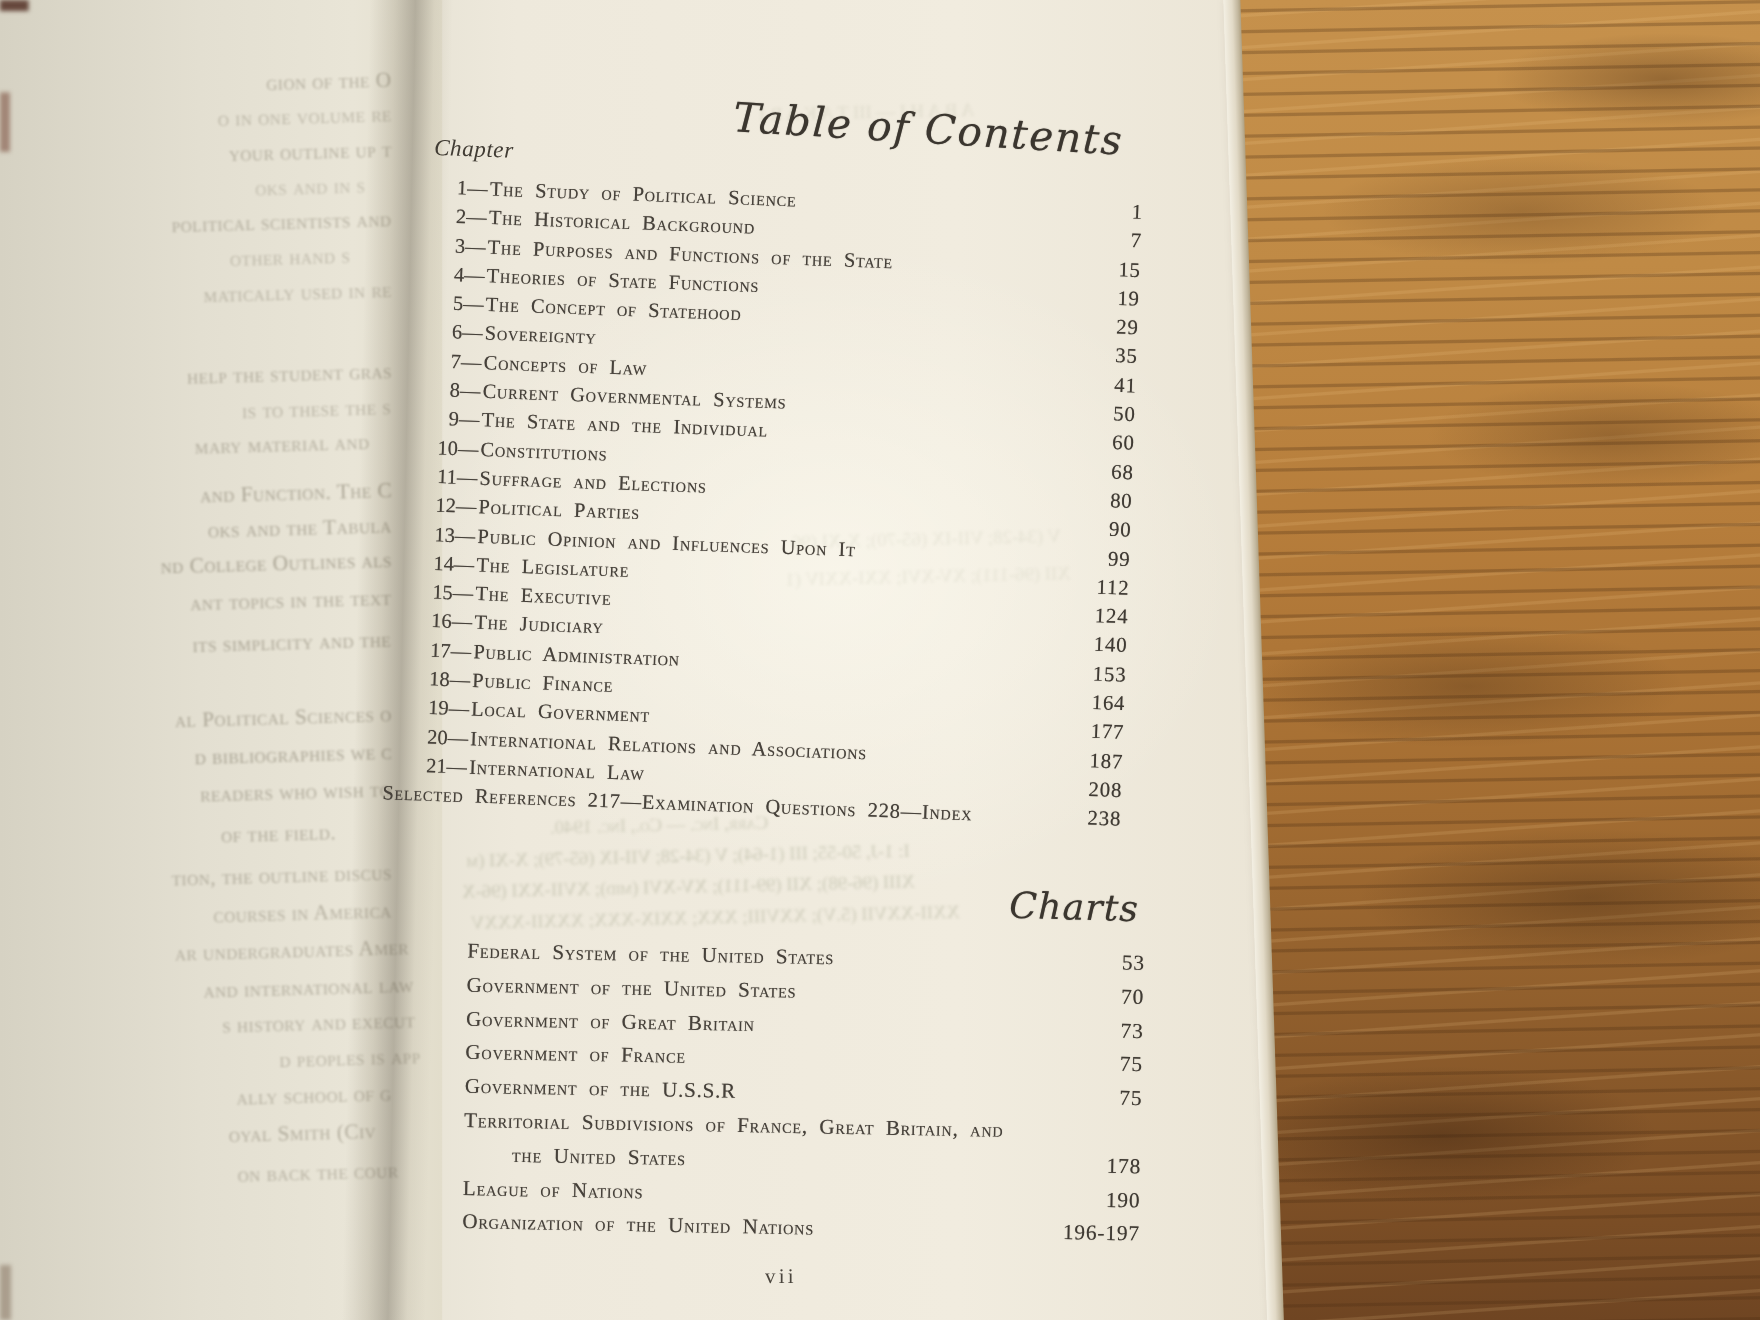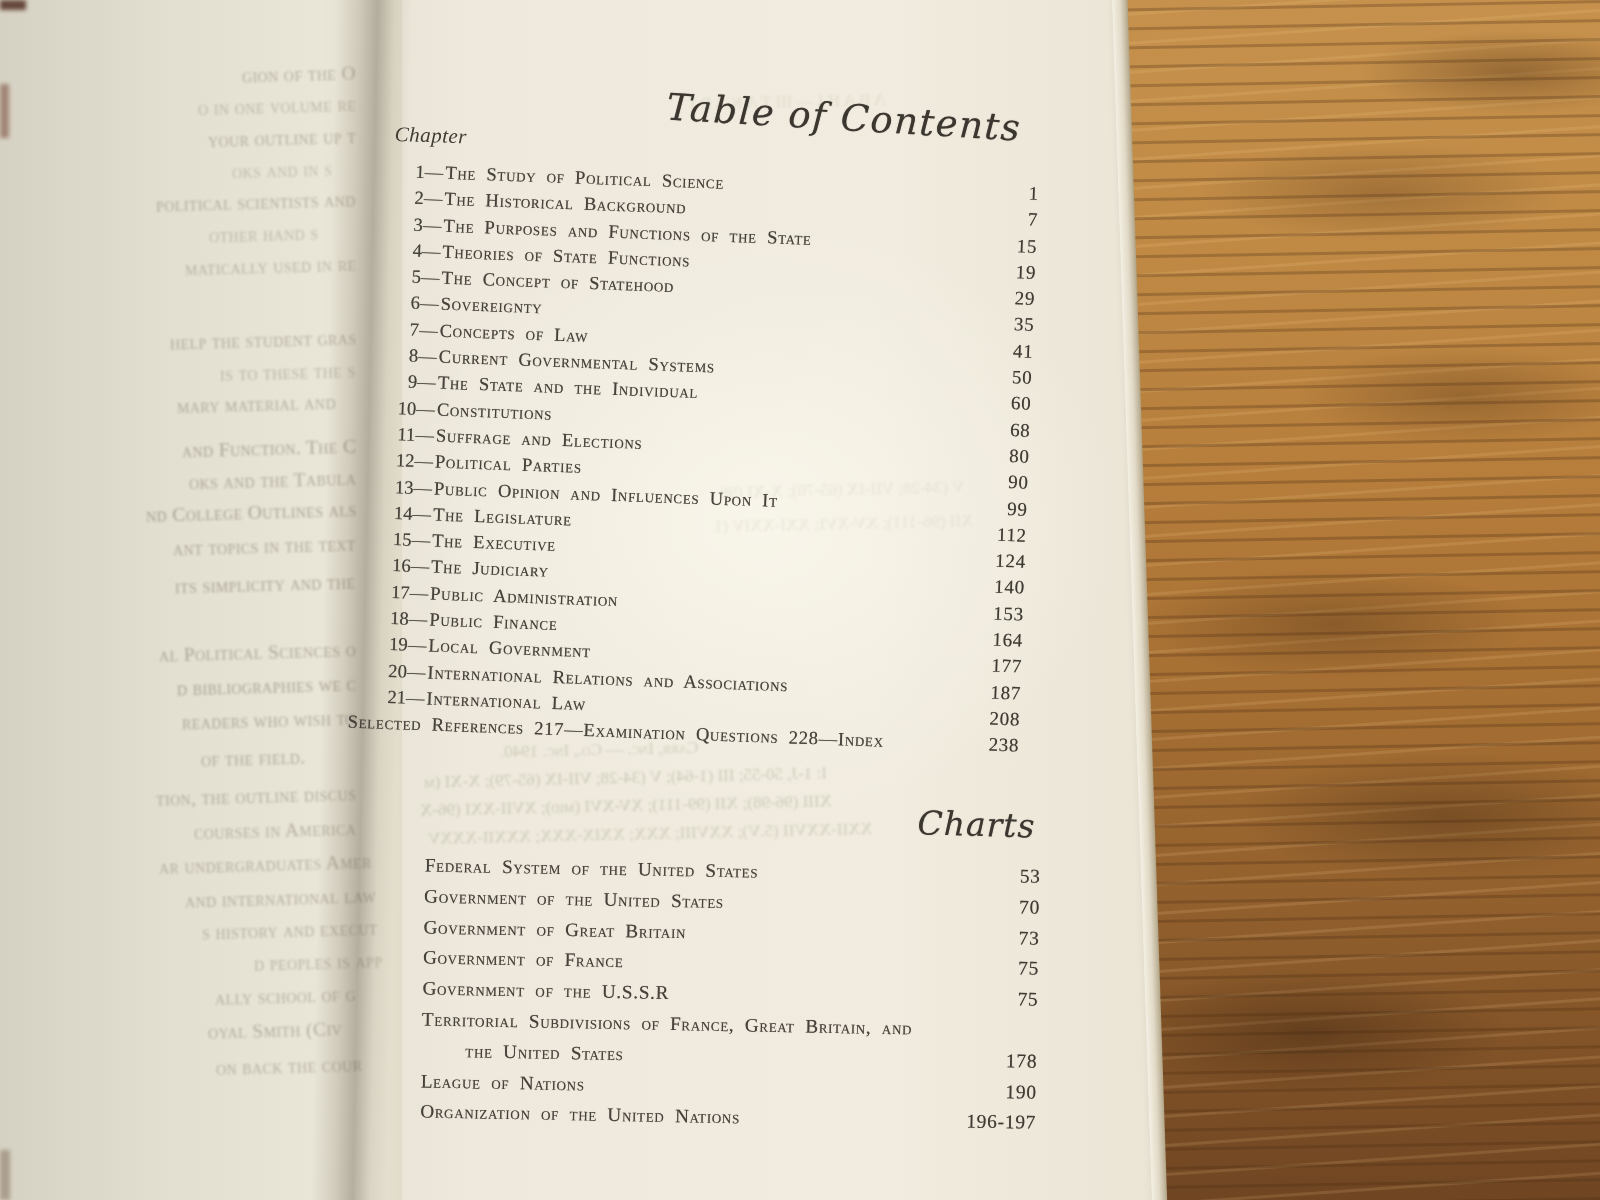--- a/index.html
+++ b/index.html
@@ -282,14 +282,15 @@
             <span class="t">League of Nations</span>
             <span class="p">190</span>
           </div>
         <div class="crow">
             <span class="t">Organization of the United Nations</span>
             <span class="p">196-197</span>
           </div>
       </div>
     </div>
 
+    <div class="folio">vii</div>
   </div>
 </div>
 
 </body></html>

